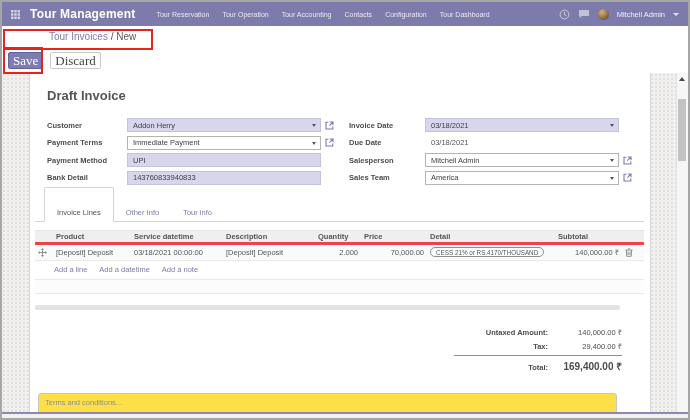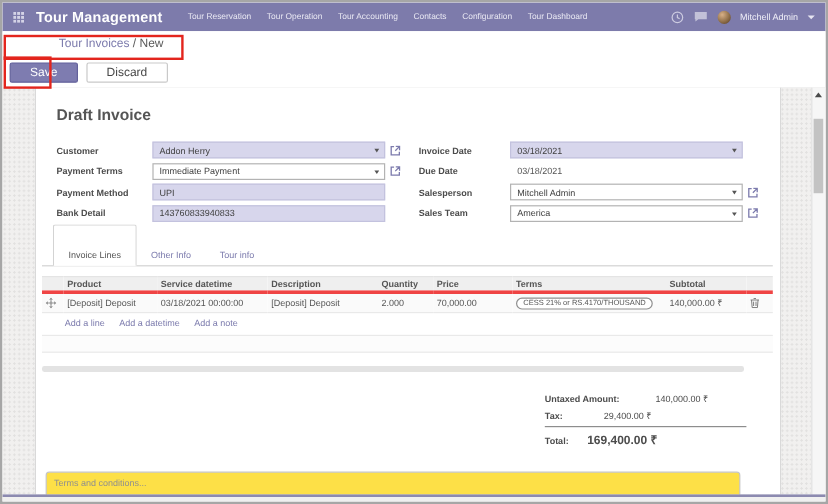--- a/index.html
+++ b/index.html
@@ -17,21 +17,21 @@
   .menu{display:flex;gap:13px;margin-left:21px;font-size:7px;color:#e9e8f3;white-space:nowrap;}
   .menu span{cursor:default;}
   .topbar-right{margin-left:auto;display:flex;align-items:center;gap:8px;margin-right:9px;font-size:7.5px;color:#f0eff8;}
   .avatar{width:11px;height:11px;border-radius:50%;background:radial-gradient(circle at 35% 30%,#d8b087,#8a6a45 60%,#4f3621);border:1px solid #9m;}
   .caret-down-w{width:0;height:0;border-left:3px solid transparent;border-right:3px solid transparent;border-top:3.5px solid #e6e5f1;}
   
   .control{position:absolute;left:0;top:24px;right:0;height:47px;background:#fff;border-bottom:1px solid #dadada;}
   .breadcrumb{position:absolute;left:7px;top:5px;font-size:10px;color:#7c7bad;white-space:nowrap;margin-left:40px;}
   .breadcrumb .current{color:#595959;}
   .btns{position:absolute;left:6px;top:26px;display:flex;gap:7px;}
-  .btn{font-size:10px;line-height:9px;padding:3px 16px;border-radius:2px;border:1px solid;cursor:pointer;font-family:Liberation Sans, sans-serif;}
+  .btn{font-size:13px;line-height:9px;padding:3px 4px;border-radius:2px;border:1px solid;cursor:pointer;font-family:Liberation Serif, serif;}
   .btn.save{background:#7e7cb0;border-color:#63619b;color:#fff;}
   .btn.discard{background:#fff;border-color:#c9c9c9;color:#474747;}
   
   .red-box{position:absolute;border:2px solid #e3251d;pointer-events:none;z-index:50;}
   #red-breadcrumb{left:1px;top:27px;width:146px;height:17px;}
   #red-save{left:1px;top:45px;width:36px;height:23px;}
   
   .content{position:absolute;left:0;top:71px;right:0;bottom:6px;
     background-color:#f1f0ef;
     background-image:radial-gradient(#e2e1e0 0.8px,transparent 0.9px);
@@ -63,31 +63,31 @@
   .tabs{display:flex;align-items:flex-end;margin:17px 0 0 5px;width:609px;box-sizing:border-box;
     border-bottom:1px solid #d3d3d3;font-size:7.5px;padding-left:9px;height:20px;}
   .tab{padding:20px 12px 4px;color:#7c7bad;cursor:pointer;}
   .tab.active{background:#fff;border:1px solid #d3d3d3;border-bottom:1px solid #fff;
     margin-bottom:-1px;color:#555;border-radius:2px 2px 0 0;}
   
   table.lines{margin:8px 0 0 5px;width:609px;border-collapse:collapse;font-size:7.5px;table-layout:fixed;}
   table.lines th{background:#efefef;color:#555;font-weight:bold;text-align:left;
     padding:1px 3px;border-bottom:3px solid #ef4444;border-top:1px solid #e4e4e4;white-space:nowrap;overflow:hidden;}
   table.lines td{padding:2.5px 3px;color:#555;background:#fafafa;border-bottom:1px solid #e9e9e9;white-space:nowrap;overflow:hidden;}
-  .num{}
+  .num{text-align:right;}
   .tax-pill{display:inline-block;border:1px solid #8f8f8f;border-radius:8px;padding:0.5px 5px;
     font-size:6.3px;color:#555;background:#fff;white-space:nowrap;}
   .add-links{margin-left:5px;width:609px;box-sizing:border-box;padding:4px 0 5px 19px;
     display:flex;gap:12px;font-size:7.5px;color:#7c7bad;border-bottom:1px solid #e9e9e9;}
   .add-links span{cursor:pointer;}
   .empty-row{margin-left:5px;width:609px;height:13px;background:#fcfcfc;border-bottom:1px solid #e9e9e9;}
   .hbar{margin:11px 0 0 5px;width:585px;height:5px;background:#e3e3e3;border-radius:2px;}
   
   .totals{margin:15px 28px 0 auto;width:168px;font-size:7.5px;}
-  .trow{display:flex;justify-content:flex-start;align-items:baseline;padding:2px 0;}
+  .trow{display:flex;justify-content:flex-end;align-items:baseline;padding:2px 0;}
   .tlabel{font-weight:bold;color:#4c4c4c;}
   .tvalue{width:74px;text-align:right;color:#4c4c4c;}
   .trow.total{border-top:1px solid #8d8d8d;margin-top:2px;padding-top:3px;}
   .trow.total .tvalue{font-size:10px;font-weight:bold;}
   
   .terms{display:block;margin:18px 0 0 8px;width:579px;height:32px;box-sizing:border-box;
     border:1px solid #c6c6c6;border-radius:3px;font-family:inherit;font-size:7.5px;
     padding:4px 6px;color:#444;resize:none;background:#fde047;outline:none;}
   .terms::placeholder{color:#8f8f8f;}
   svg{display:block;}
@@ -252,21 +252,21 @@
             <col style="width:22px">
         </colgroup>
         <thead>
           <tr>
             <th></th>
             <th>Product</th>
             <th>Service datetime</th>
             <th>Description</th>
             <th class="num">Quantity</th>
             <th class="num">Price</th>
-            <th>Terms</th>
+            <th>Detail</th>
             <th class="num">Subtotal</th>
             <th></th>
           </tr>
         </thead>
         <tbody>
           <tr>
             <td>
               <svg width="9" height="9" viewBox="0 0 10 10" fill="#8a8a8a">
                 <path d="M5 0l1.7 2.1H3.3zM5 10l1.7-2.1H3.3zM0 5l2.1-1.7v3.4zM10 5l-2.1-1.7v3.4zM4.45 2.4h1.1v5.2h-1.1zM2.4 4.45h5.2v1.1H2.4z"></path>
               </svg>

